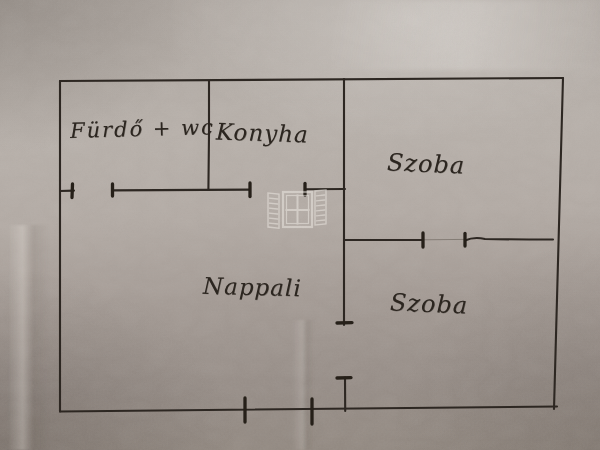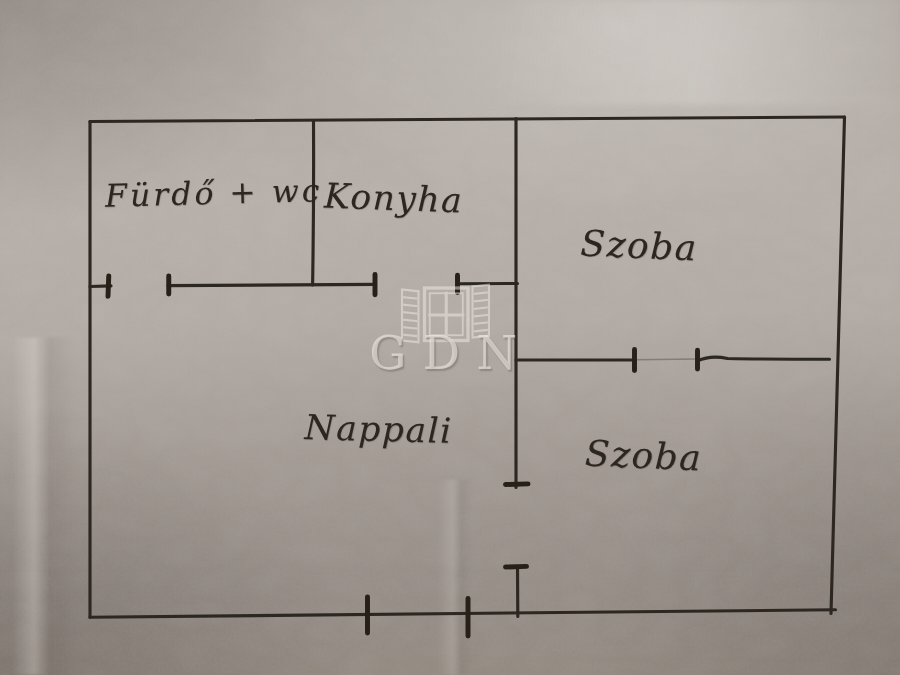--- a/index.html
+++ b/index.html
@@ -119,21 +119,20 @@
         <rect x="0" y="0" width="11" height="34"></rect>
         <path d="M1.5,5 L9.5,5 M1.5,10 L9.5,10 M1.5,15 L9.5,15 M1.5,20 L9.5,20 M1.5,25 L9.5,25 M1.5,30 L9.5,30"></path>
       </g>
       <g transform="translate(315,191) skewY(-6)" stroke-width="1.4">
         <rect x="0" y="0" width="11" height="34"></rect>
         <path d="M1.5,5 L9.5,5 M1.5,10 L9.5,10 M1.5,15 L9.5,15 M1.5,20 L9.5,20 M1.5,25 L9.5,25 M1.5,30 L9.5,30"></path>
       </g>
     </g>
   </svg>
 
-  <div class="watermark-text">GDN</div>
 
   <div class="room-label lbl-furdo">Fürdő + wc</div>
   <div class="room-label lbl-konyha">Konyha</div>
   <div class="room-label lbl-szoba1">Szoba</div>
   <div class="room-label lbl-nappali">Nappali</div>
   <div class="room-label lbl-szoba2">Szoba</div>
 
 </div>
 
 </body></html>

